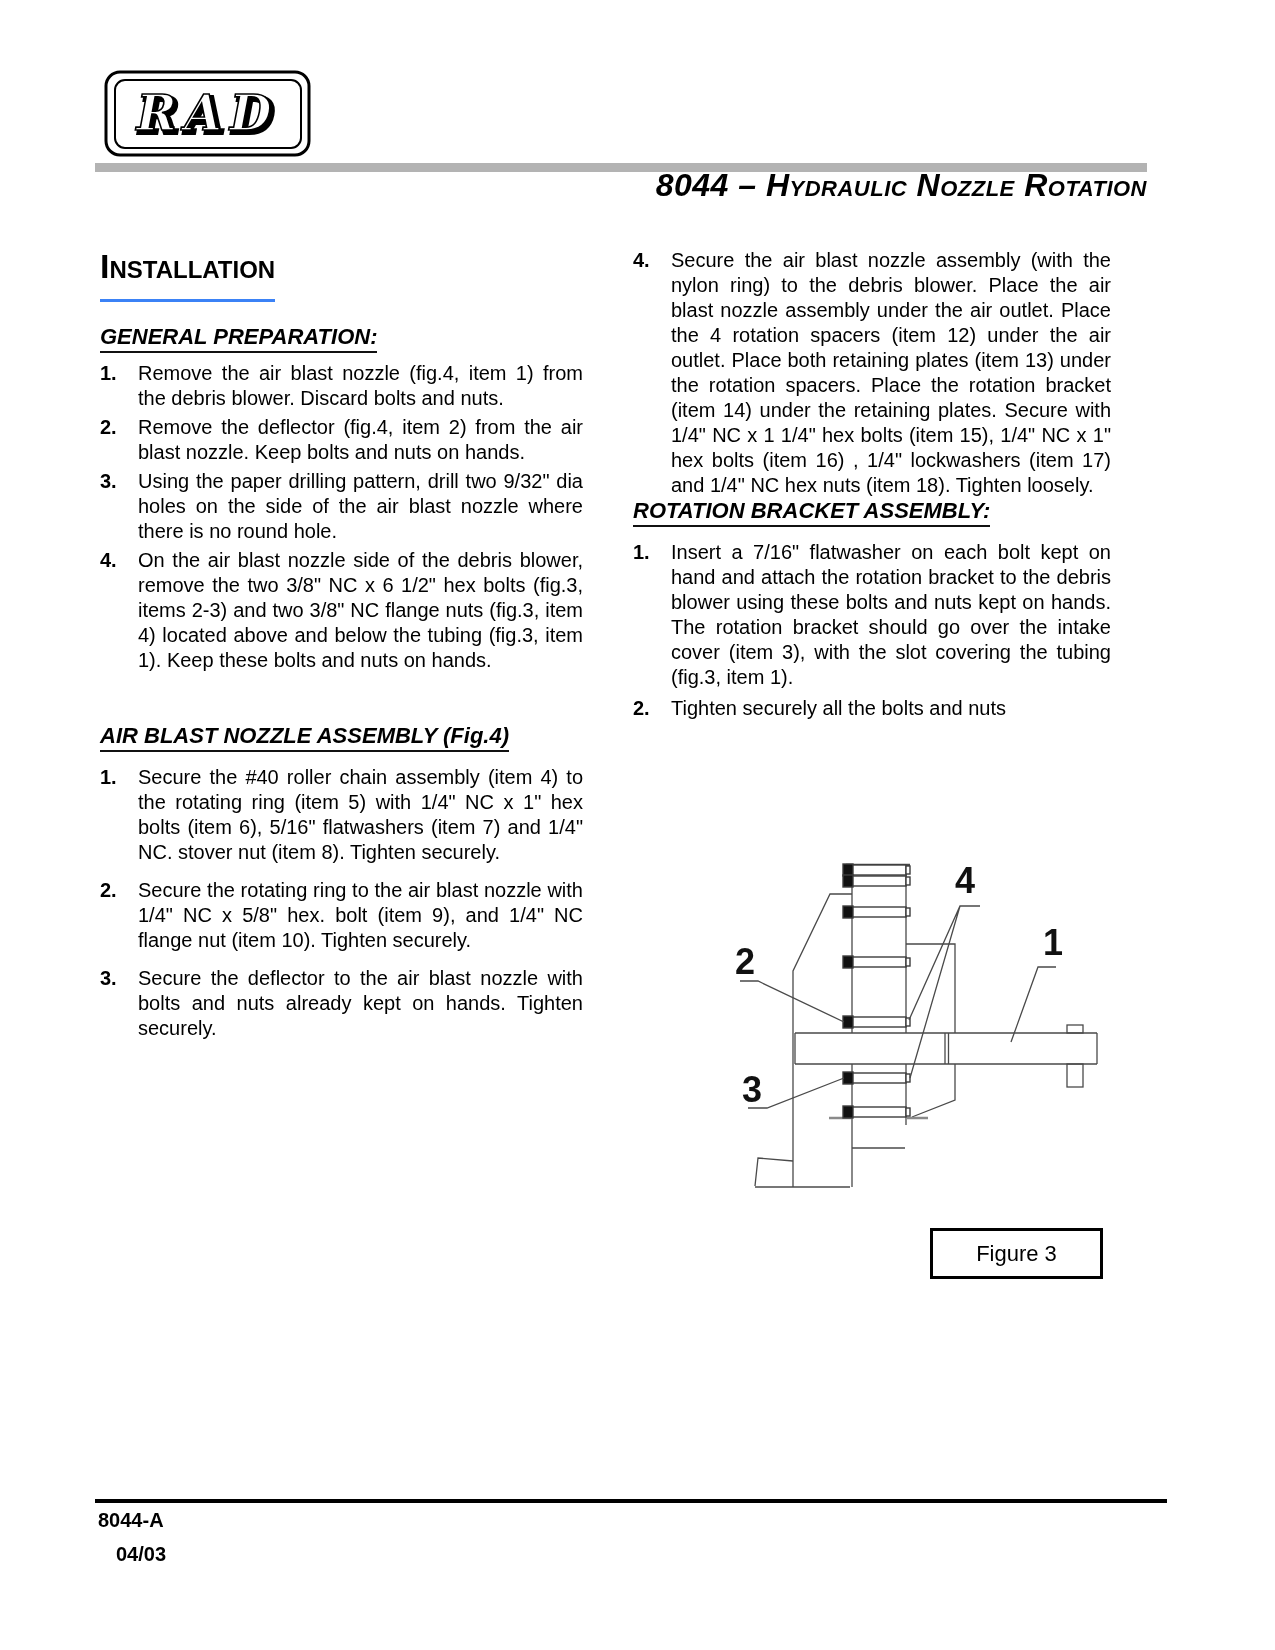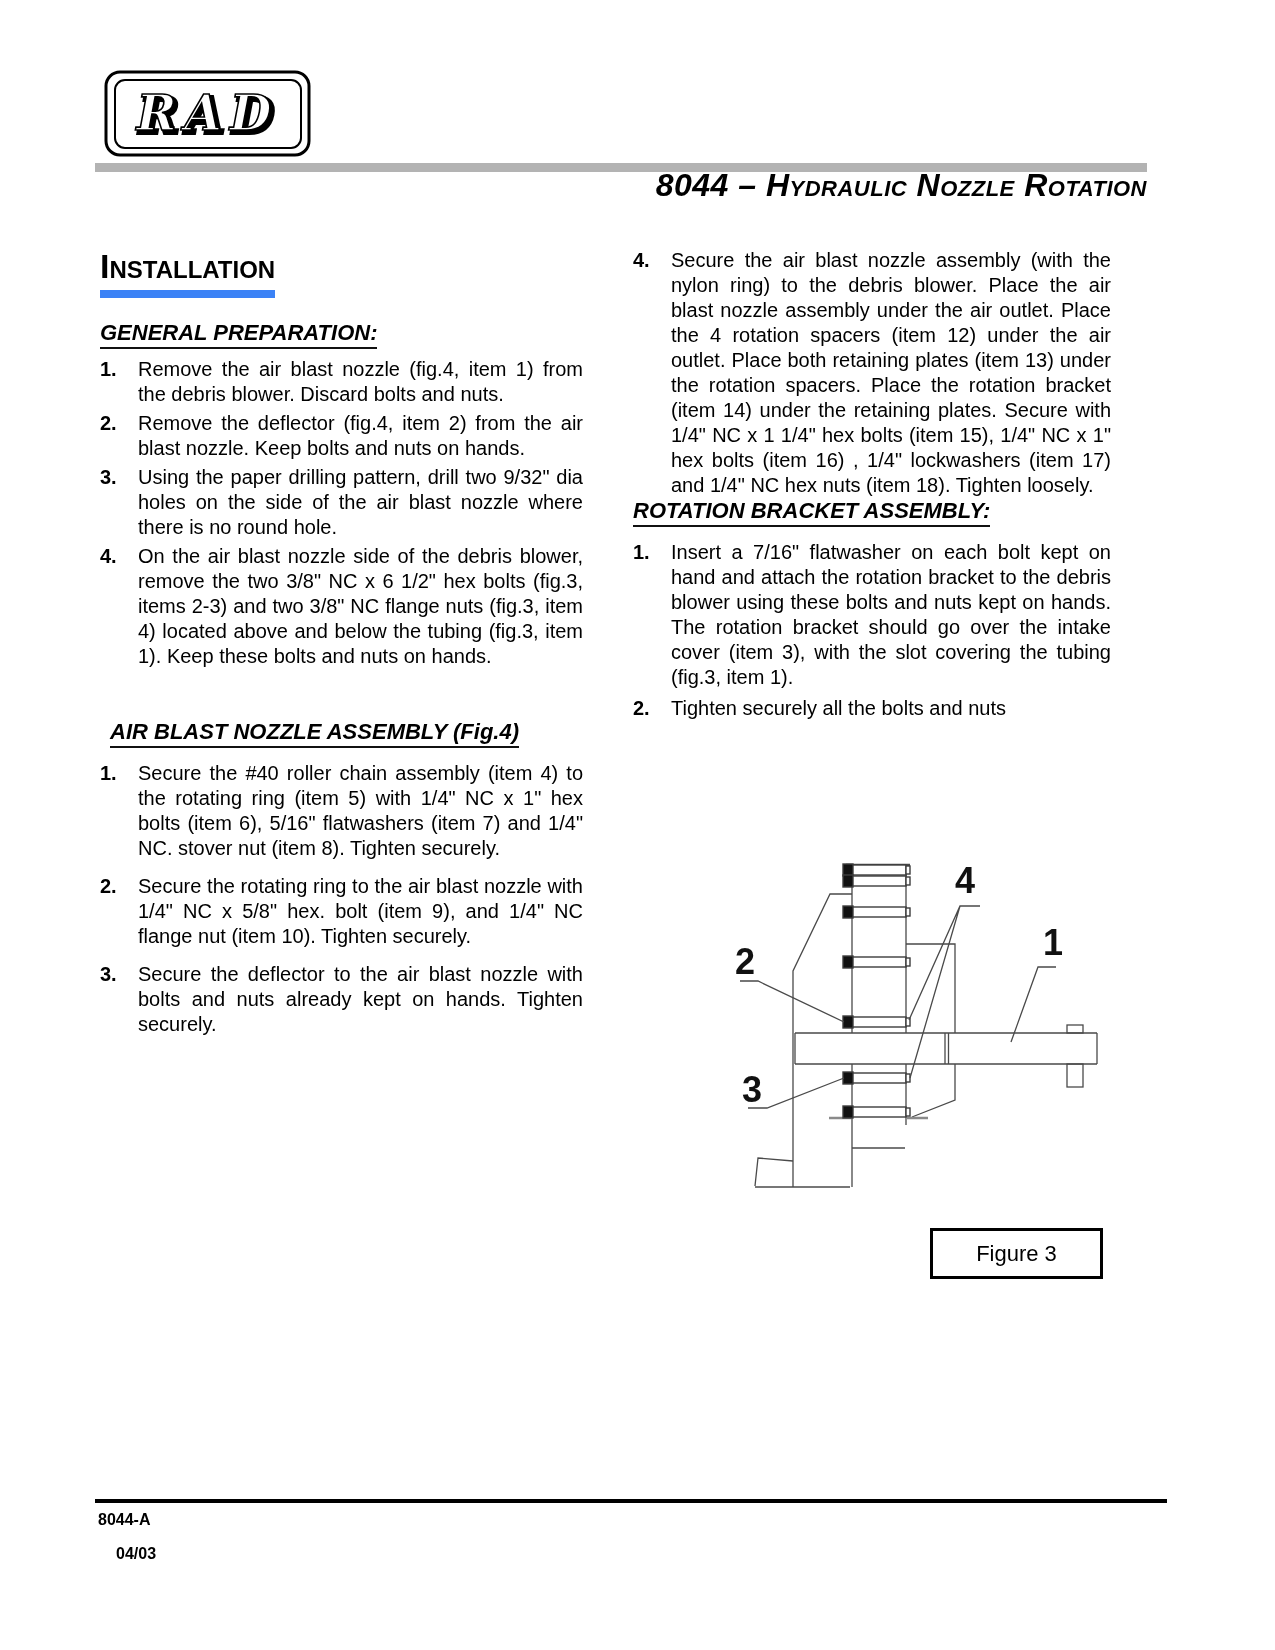--- a/index.html
+++ b/index.html
@@ -17,41 +17,41 @@
   .graybar{position:absolute;left:95px;top:163px;width:1052px;height:9px;background:#b3b3b3;}
   .hdr{position:absolute;top:166px;font-weight:bold;font-size:32px;line-height:38px;
        font-variant:small-caps;letter-spacing:.5px;white-space:nowrap;}
   .hdr-left{left:98px;}
   .hdr-right{left:520px;width:627px;text-align:right;font-style:italic;}
   
   .col{position:absolute;top:240px;font-size:20px;line-height:25px;}
   .col-left{left:100px;width:483px;}
   .col-right{left:633px;width:478px;}
   .h1{font-size:34px;line-height:40px;font-weight:bold;font-variant:small-caps;margin:6px 0 0 0;}
-  .h1 .u{display:inline-block;border-bottom:8px solid #3b82f6;padding-bottom:4px;}
+  .h1 .u{display:inline-block;border-bottom:3px solid #3b82f6;padding-bottom:13px;}
   .h2{font-size:22px;line-height:26px;font-weight:bold;font-style:italic;margin:0;}
   .h2 .u{display:inline-block;border-bottom:2.5px solid #111;padding-bottom:1px;}
   .h2.gap-general{margin-top:22px;}
-  .h2.gap-airblast{margin-top:50px;margin-left:10px;}
+  .h2.gap-airblast{margin-top:50px;}
   .h2.gap-rotation{}
   .li{display:flex;margin-top:4px;}
   .li.spaced{margin-top:13px;}
   .li .num{flex:none;width:38px;font-weight:bold;}
   .li .txt{flex:1;text-align:justify;}
   .first-li{margin-top:8px;}
   
   .figure{position:absolute;left:660px;top:815px;width:460px;height:430px;}
   .fig-caption{
     position:absolute;left:930px;top:1228px;width:167px;height:45px;
     border:3px solid #000;display:flex;align-items:center;justify-content:center;
     font-weight:normal;font-size:22px;
   }
   
   .footline{position:absolute;left:95px;top:1499px;width:1072px;height:4px;background:#000;}
-  .foot-txt{position:absolute;left:98px;font-weight:bold;font-size:16px;line-height:24px;}
+  .foot-txt{position:absolute;left:98px;font-weight:bold;font-size:20px;line-height:24px;}
   .foot-1{top:1508px;}
   .foot-2{top:1542px;margin-left:18px;}
 </style>
 </head>
 <body>
 
 <div class="page">
 
   <div class="logo">
     <svg width="214" height="90" viewBox="0 0 214 90">

